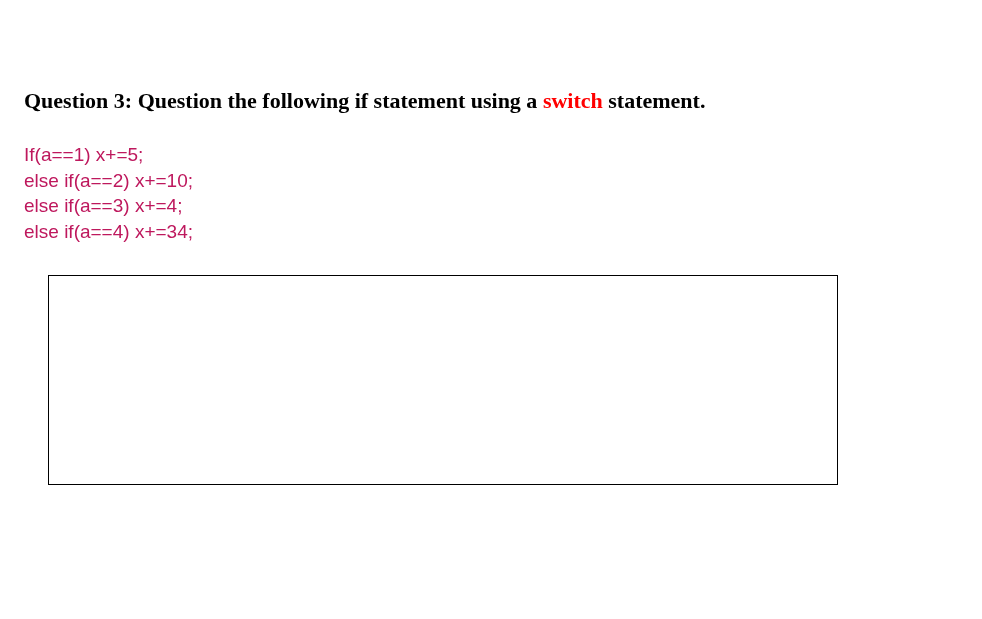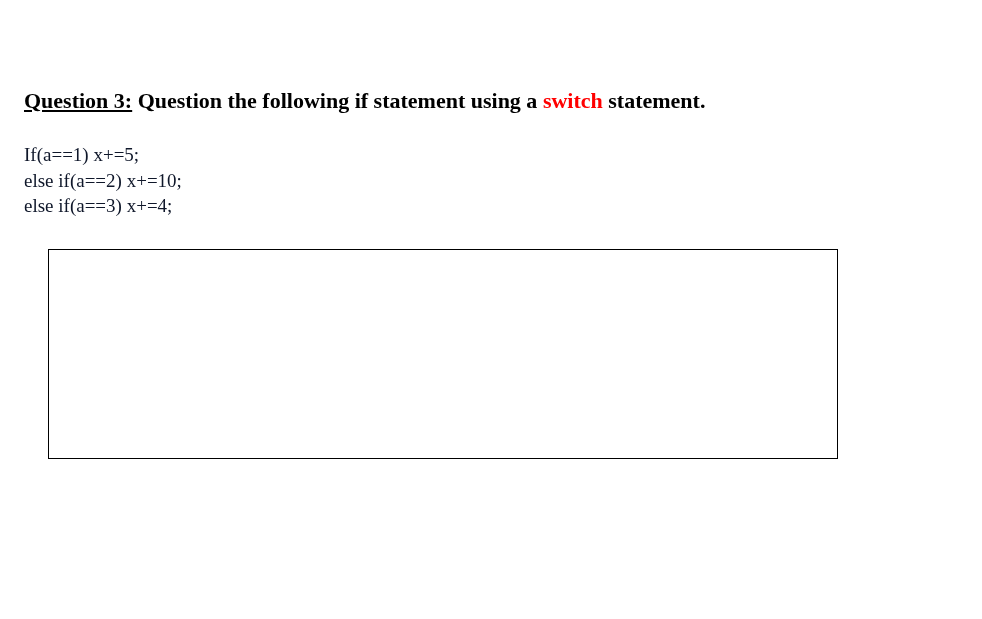--- a/index.html
+++ b/index.html
@@ -14,31 +14,30 @@
       font-family: "Times New Roman", Times, serif;
       padding: 88px 24px 24px 24px;
     }
     .question-header {
       font-size: 22px;
       font-weight: bold;
       color: #000000;
       margin-bottom: 28px;
     }
     .question-label {
-      text-decoration: underline;
       margin-top: 24px;
     }
     .switch-keyword {
       color: #ff0000;
       text-align: center;
     }
     .code-block {
-      font-family: Liberation Serif, serif;
+      font-family: Liberation Sans, sans-serif;
       font-size: 19px;
-      color: #0f172a;
+      color: #be185d;
       line-height: 1.35;
       margin-bottom: 30px;
     }
     .code-line {
       white-space: pre;
     }
     .answer-box {
       width: 790px;
       height: 210px;
       border: 1.5px solid #000000;
@@ -50,15 +49,16 @@
 <body>
 
 <div class="question-header">
   <span class="question-label">Question 3:</span><span>  Question the following if statement using a </span><span class="switch-keyword">switch</span><span> statement.</span>
 </div>
 
 <div class="code-block">
   <div class="code-line">If(a==1) x+=5;</div>
   <div class="code-line">else if(a==2) x+=10;</div>
   <div class="code-line">else if(a==3) x+=4;</div>
+  <div class="code-line">else if(a==4) x+=34;</div>
 </div>
 
 <div class="answer-box"></div>
 
 </body></html>

